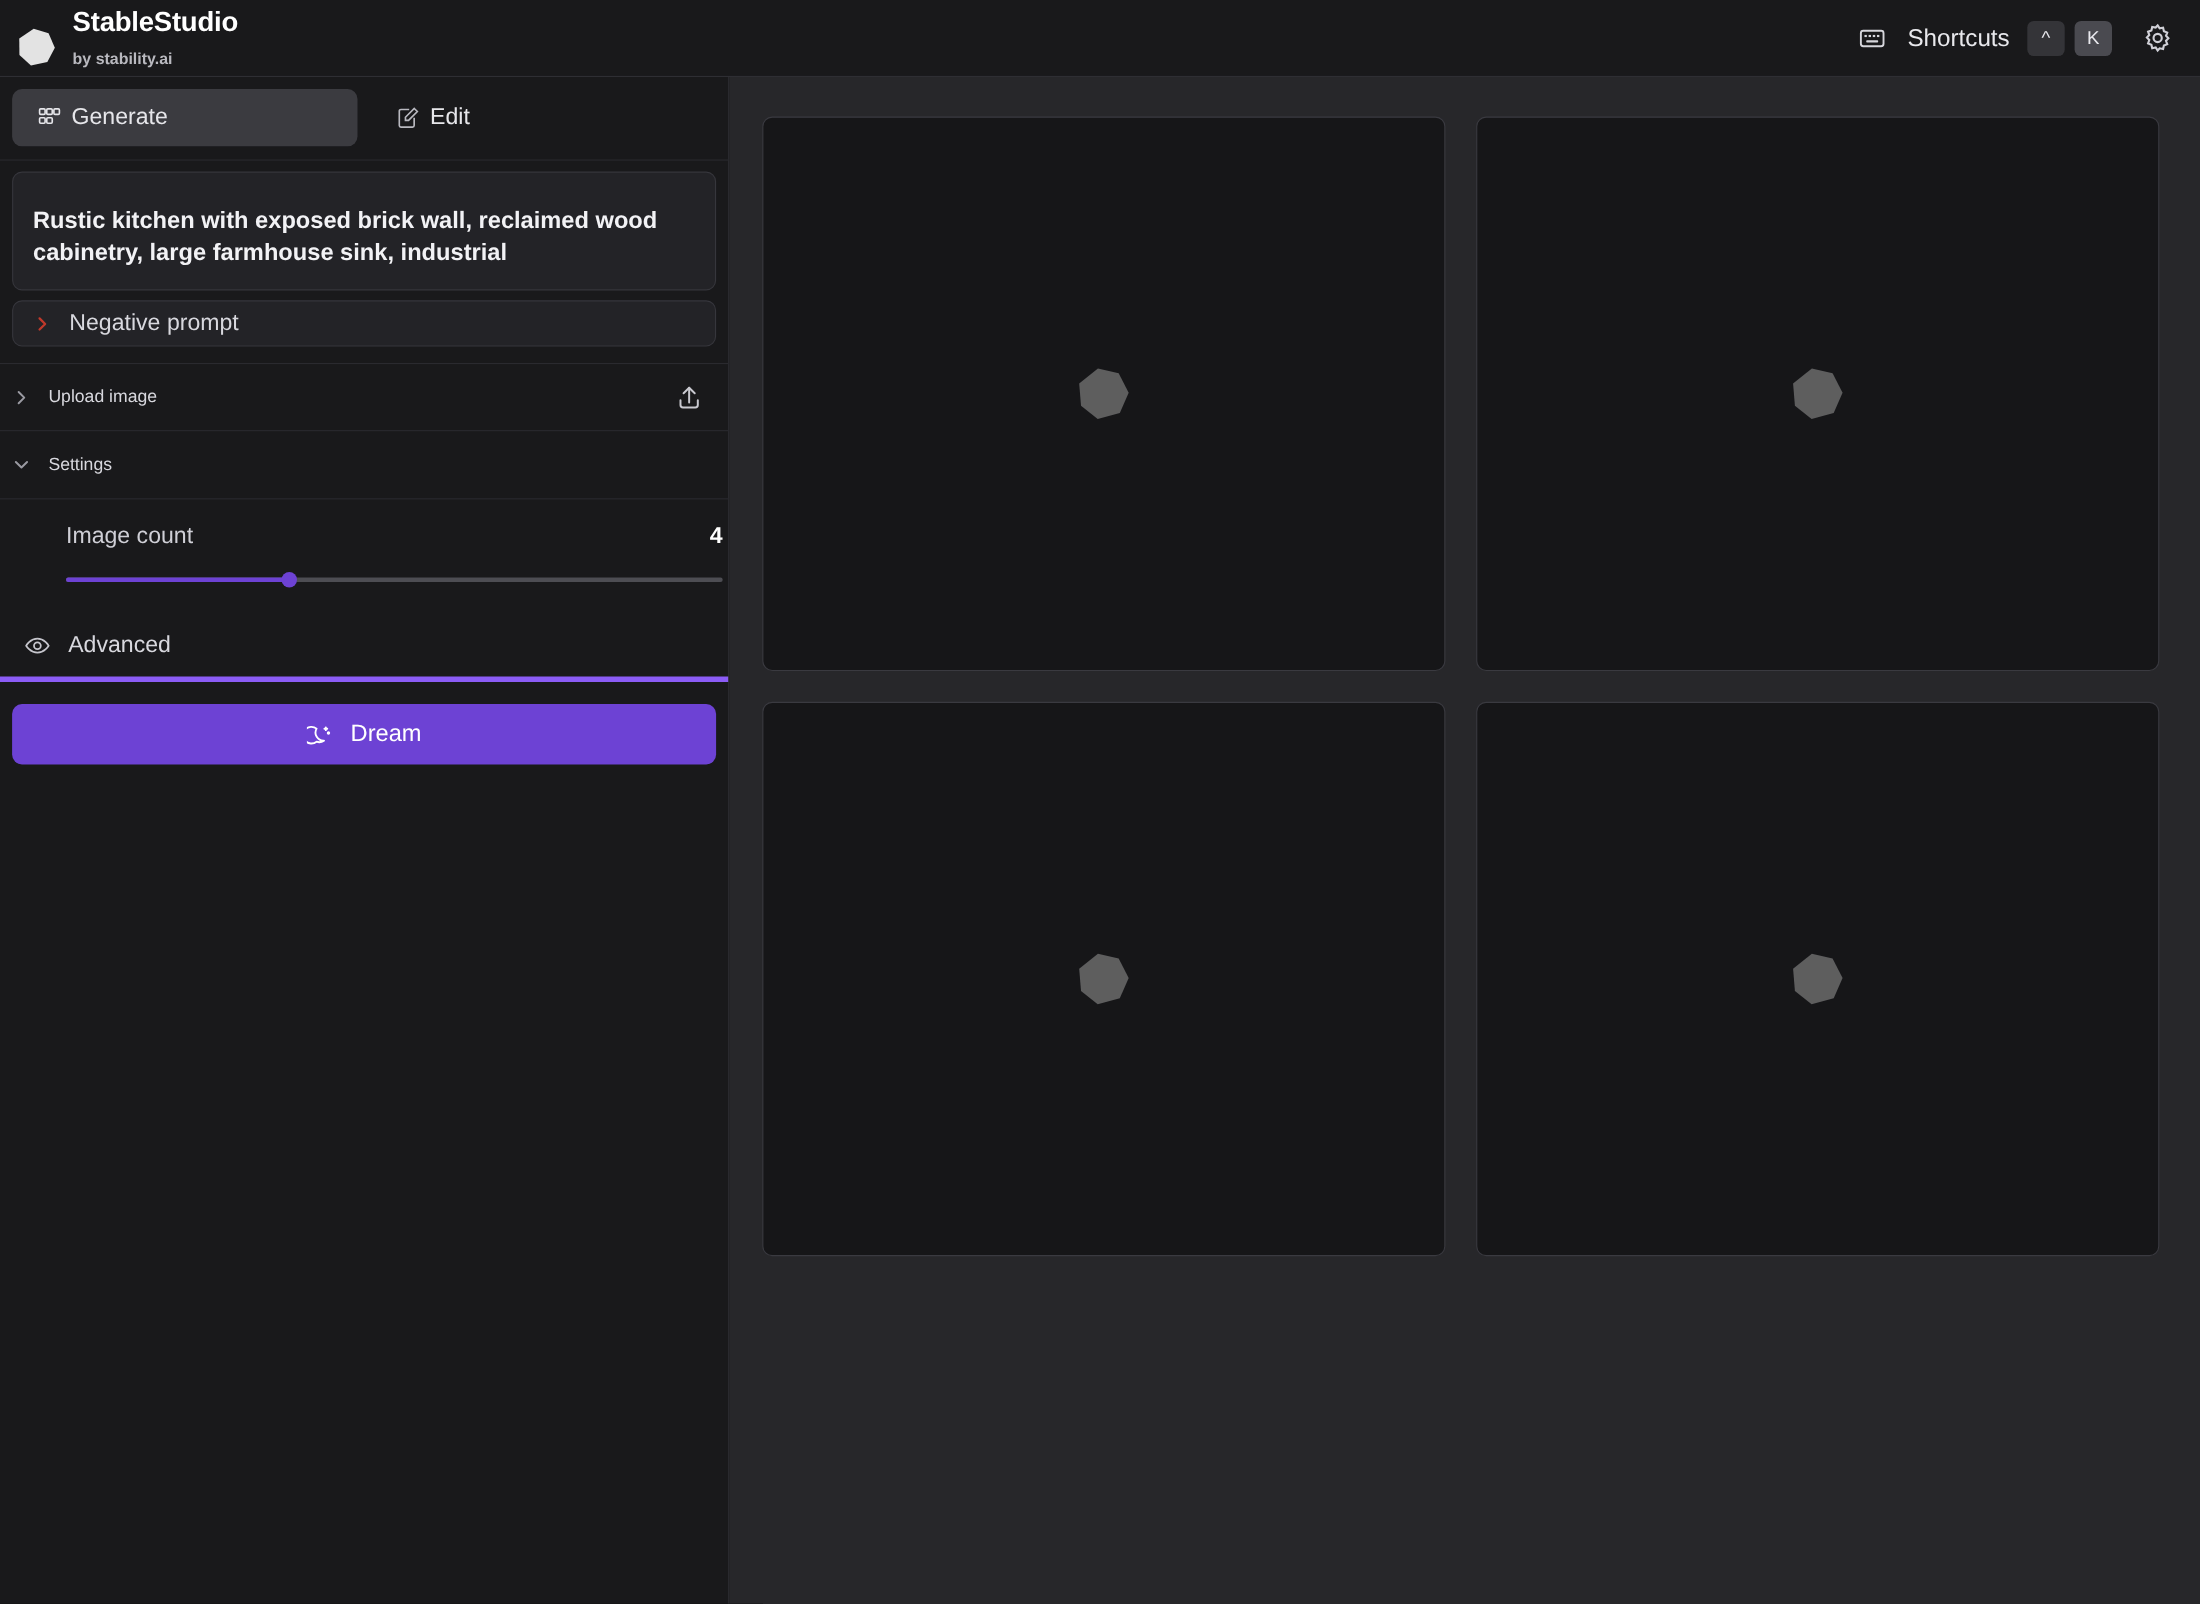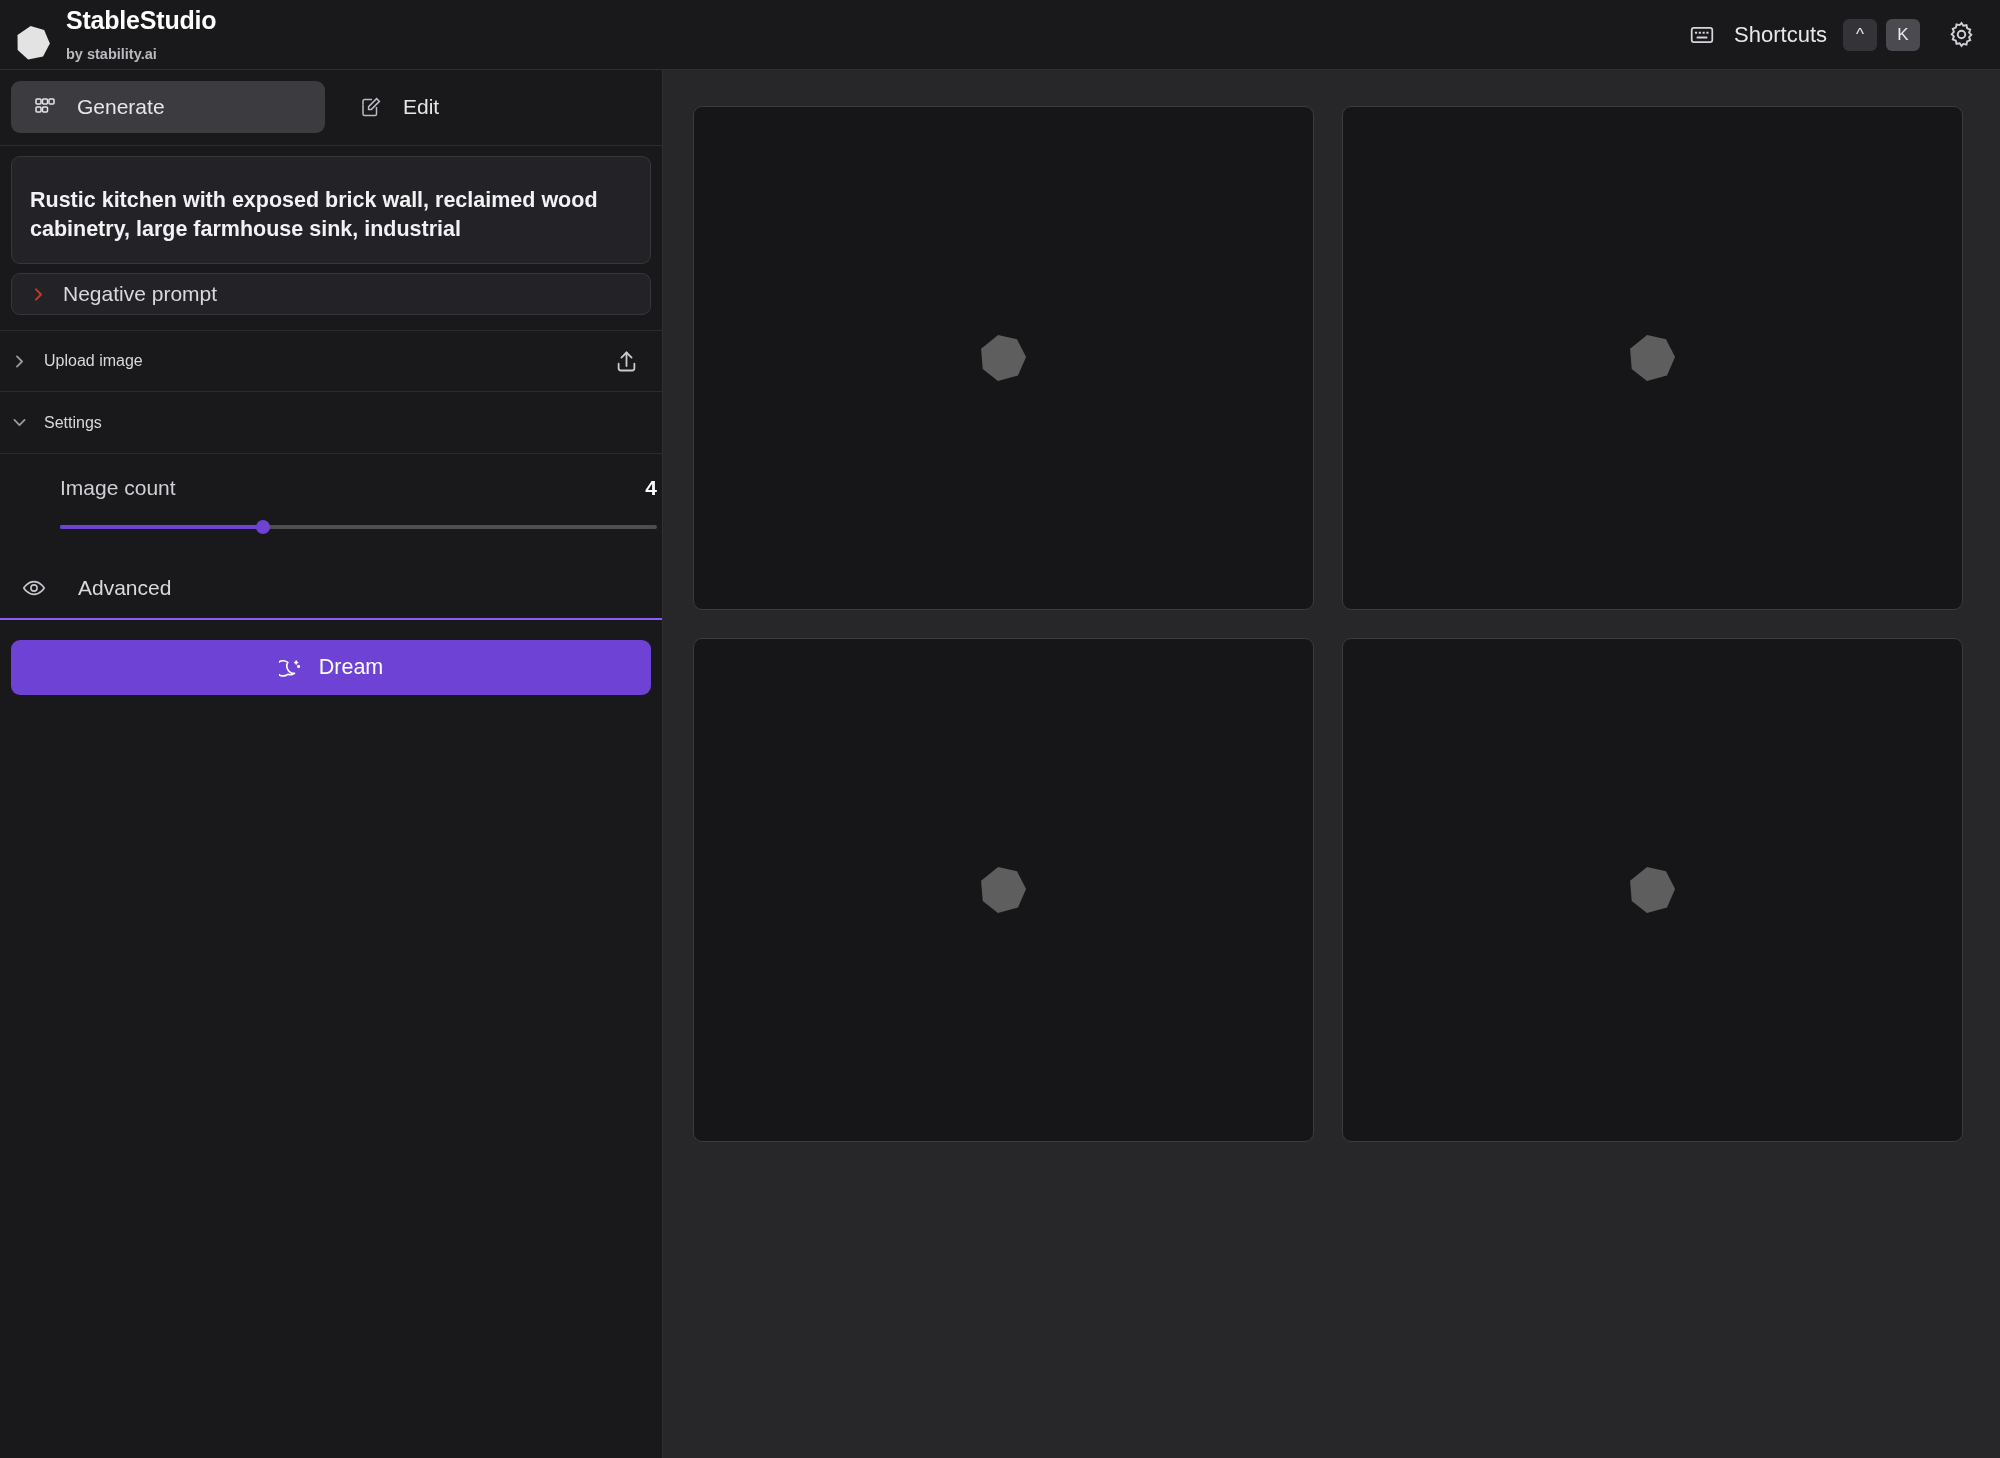--- a/index.html
+++ b/index.html
@@ -123,21 +123,21 @@
     padding: 11px 11px 12px 11px;
     border-bottom: 1px solid #2a2a2f;
   }
 
   .tab {
     flex: 1;
     height: 52px;
     border-radius: 9px;
     display: flex;
     align-items: center;
-    gap: 20px;
+    gap: 8px;
     padding-left: 22px;
     font-size: 21px;
     color: #e6e6ea;
     cursor: pointer;
     background: transparent;
   }
   .tab.active { background: #3b3b40; }
 
   .tab-icon { width: 24px; height: 24px; display: block; flex: 0 0 auto; }
 
@@ -234,23 +234,23 @@
     background: #6d42d4;
     transform: translateX(-50%);
     cursor: pointer;
   }
 
   .advanced-row {
     height: 62px;
     margin-top: 24px;
     display: flex;
     align-items: center;
-    gap: 32px;
+    gap: 16px;
     padding: 0 22px;
-    border-bottom: 2px solid #8b5cf6;
+    border-bottom: 5px solid #8b5cf6;
     cursor: pointer;
   }
   .eye-icon { width: 24px; height: 24px; display: block; }
   .advanced-label { font-size: 21px; color: #d8d8de; }
 
   .dream-wrap { padding: 20px 11px 0 11px; }
 
   .dream-btn {
     height: 55px;
     width: 100%;

